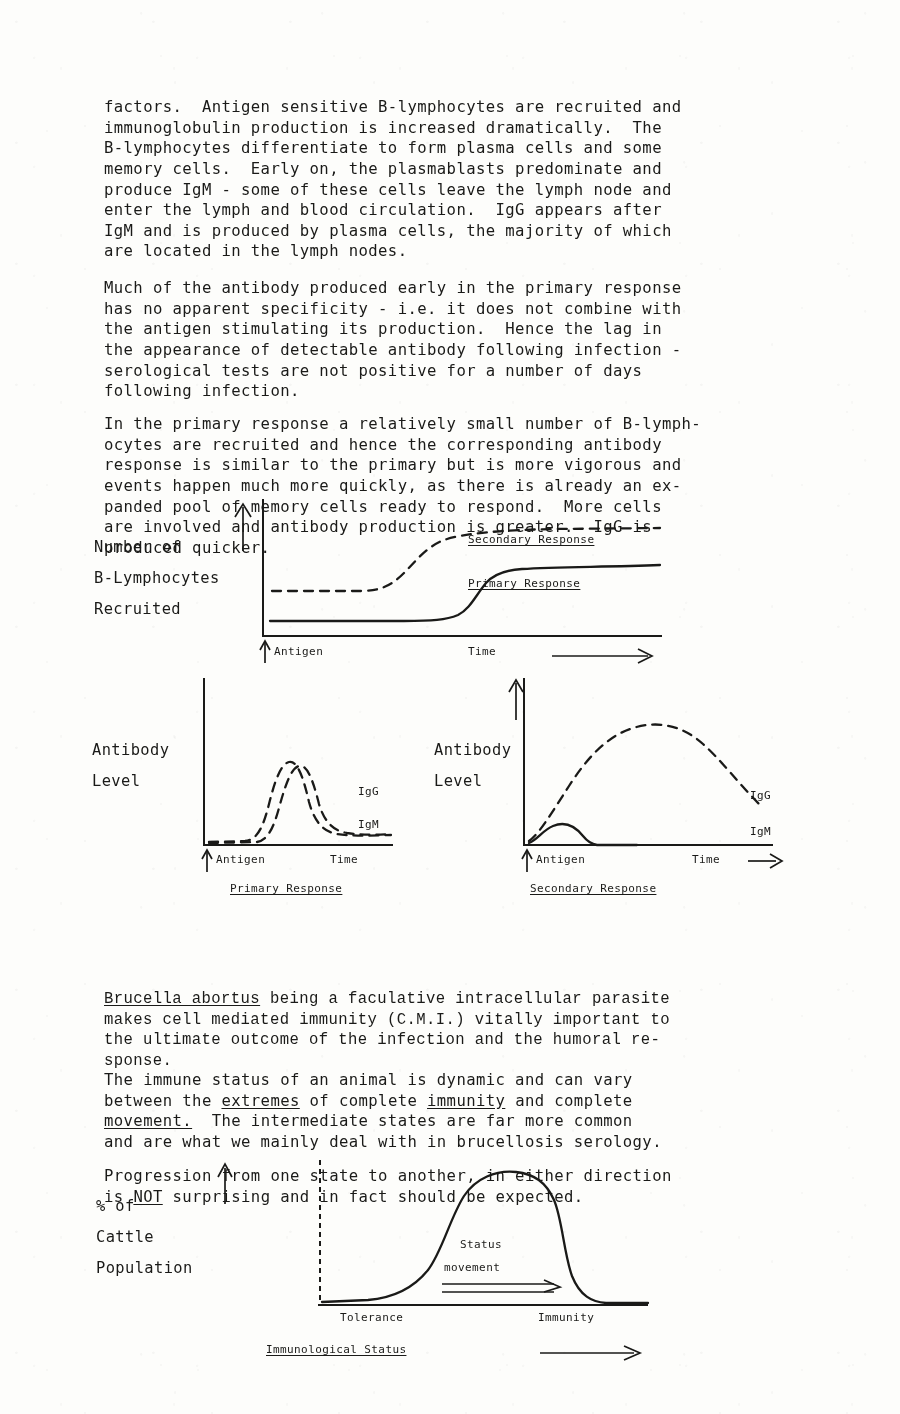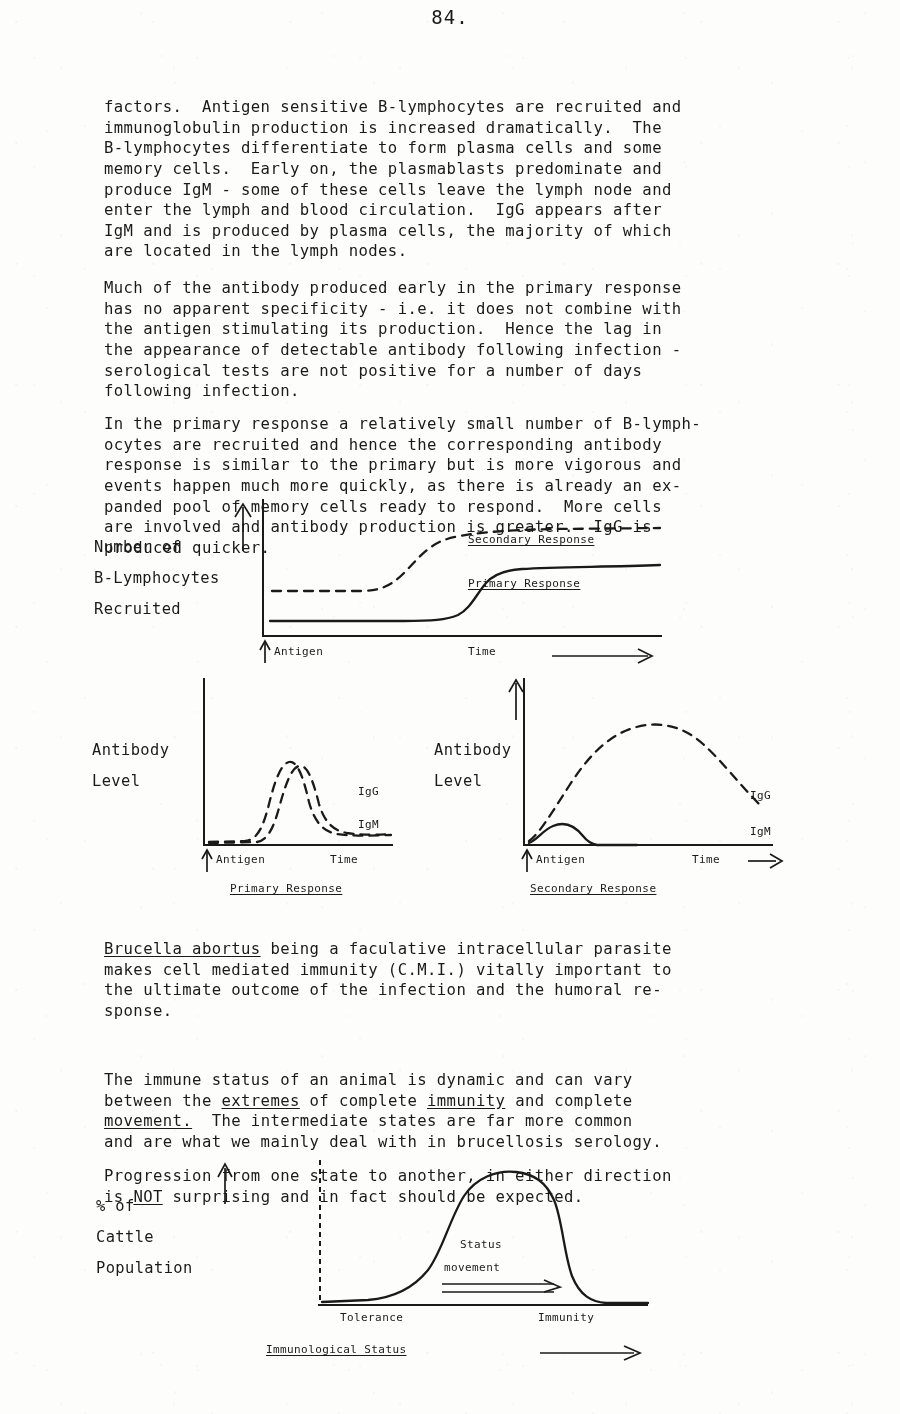--- a/index.html
+++ b/index.html
@@ -87,21 +87,20 @@
   .curve-solid { fill: none; stroke: #1a1a18; stroke-width: 2.3; stroke-linecap: round; }
   .curve-dash  { fill: none; stroke: #1a1a18; stroke-width: 2.3; stroke-linecap: round;
                  stroke-dasharray: 9 7; }
   .thin { stroke: #1a1a18; stroke-width: 1.7; fill: none; }
 </style>
 </head>
 <body>
 
 <div class="page">
 
-  <div class="page-number">84.</div>
 
   <div class="body-text" style="top:40px;">
     <p class="para">factors.  Antigen sensitive B-lymphocytes are recruited and
 immunoglobulin production is increased dramatically.  The
 B-lymphocytes differentiate to form plasma cells and some
 memory cells.  Early on, the plasmablasts predominate and
 produce IgM - some of these cells leave the lymph node and
 enter the lymph and blood circulation.  IgG appears after
 IgM and is produced by plasma cells, the majority of which
 are located in the lymph nodes.</p>
@@ -237,21 +236,21 @@
     <svg style="left:318px; top:180px; width:46px; height:16px;" viewBox="0 0 46 16">
       <path class="thin" d="M0 9 L28 9"></path>
       <path class="thin" d="M22 2 L34 9 L22 16"></path>
     </svg>
 
     <div class="fig-label ul" style="left:100px; top:207px;">
       <span>Secondary Response</span>
     </div>
   </div>
 
-  <div class="body-text" style="top:882px;">
+  <div class="body-text" style="top:932px;font-family:Liberation Mono, monospace;">
     <p class="para"><span class="u">Brucella abortus</span><span> being a faculative intracellular parasite
 makes cell mediated immunity (C.M.I.) vitally important to
 the ultimate outcome of the infection and the humoral re-
 sponse.</span></p>
   </div>
 
   <div class="body-text" style="top:1013px;">
     <p class="para"><span>The immune status of an animal is dynamic and can vary
 between the </span><span class="u">extremes</span><span> of complete </span><span class="u">immunity</span><span> and complete
 </span><span class="u">movement.</span><span>  The intermediate states are far more common

